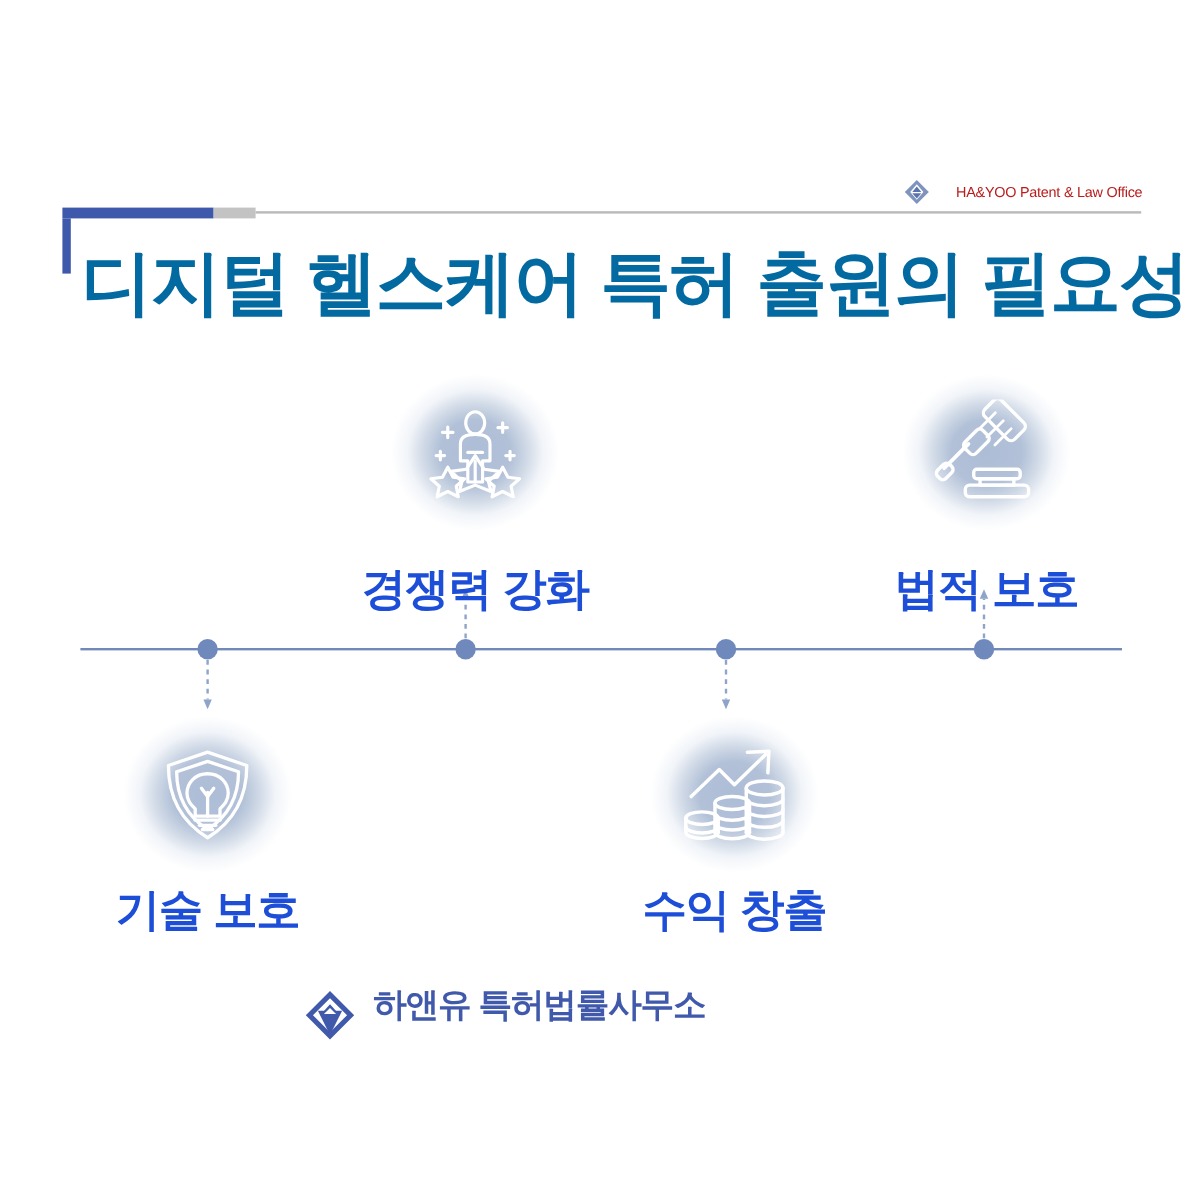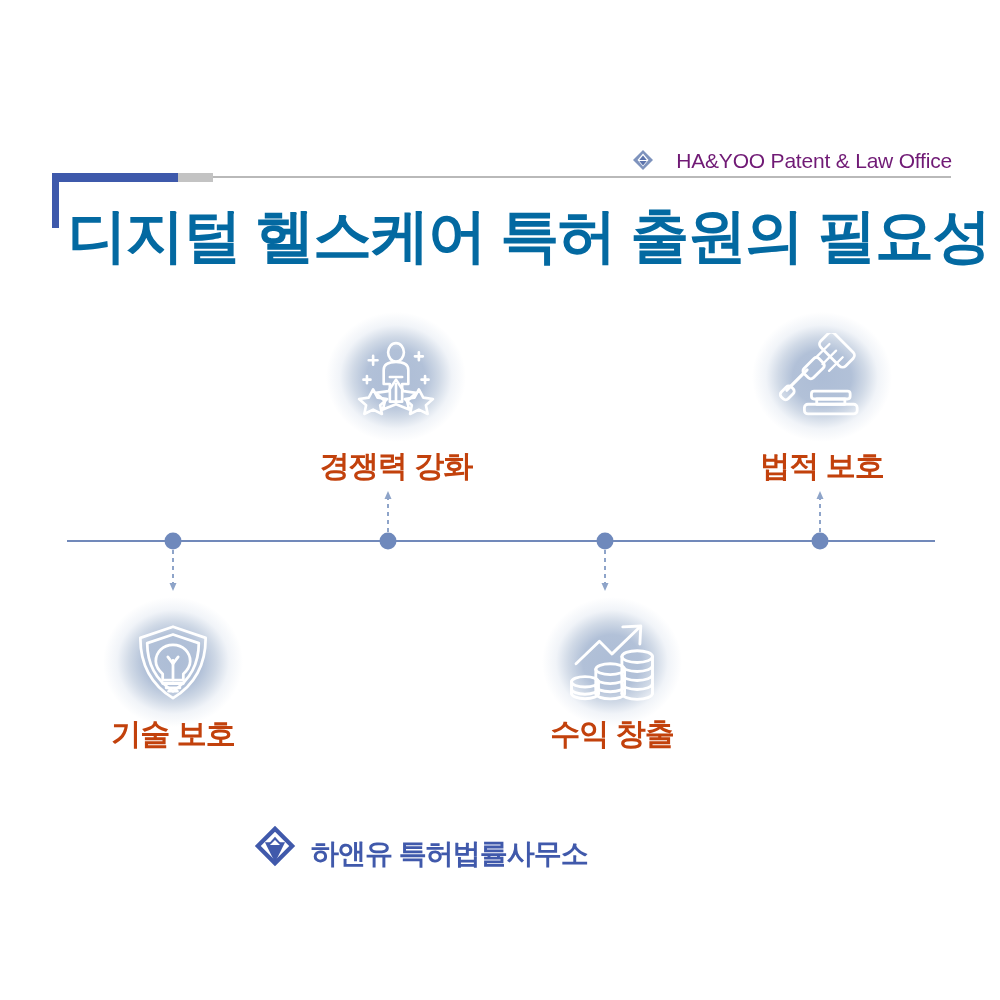--- a/index.html
+++ b/index.html
@@ -26,22 +26,22 @@
     position: absolute;
     top: 148px;
     right: 48px;
     display: flex;
     align-items: center;
     gap: 6px;
     height: 24px;
   }
   .brand-mark { width: 22px; height: 22px; display: block; }
   .brand-text {
-    font-size: 21px;
-    color: #701a75;
+    font-size: 12px;
+    color: #b91c1c;
     letter-spacing: -0.2px;
     white-space: nowrap;
     line-height: 1;
     margin-left: 16px;
   }
 
   
   .deco-bar-blue {
     position: absolute;
     left: 52px;
@@ -144,41 +144,42 @@
     left: 50%;
     top: 50%;
     transform: translate(-50%, -50%);
     display: block;
   }
   .item-label {
     position: absolute;
     left: 50%;
     transform: translateX(-50%);
     white-space: nowrap;
-    font-size: 30px;
+    font-size: 37px;
     font-weight: bold;
-    color: #c2410c;
+    color: #1d4ed8;
     letter-spacing: -1px;
     line-height: 1;
+    margin-top: 21px;
   }
 
   
   .item-up { top: 312px; }
   .item-up .item-label { top: 139px; }
   
   .item-low { top: 597px; }
   .item-low .item-label { top: 122px; }
 
   
   .footer-logo {
     position: absolute;
     left: 253px;
     top: 824px;
     display: flex;
-    align-items: flex-end;
+    align-items: flex-start;
     gap: 14px;
   }
   .footer-mark { width: 44px; height: 44px; display: block; }
   .footer-text {
     font-size: 28px;
     font-weight: bold;
     color: #4059ab;
     letter-spacing: -1px;
     line-height: 1;
     white-space: nowrap;

